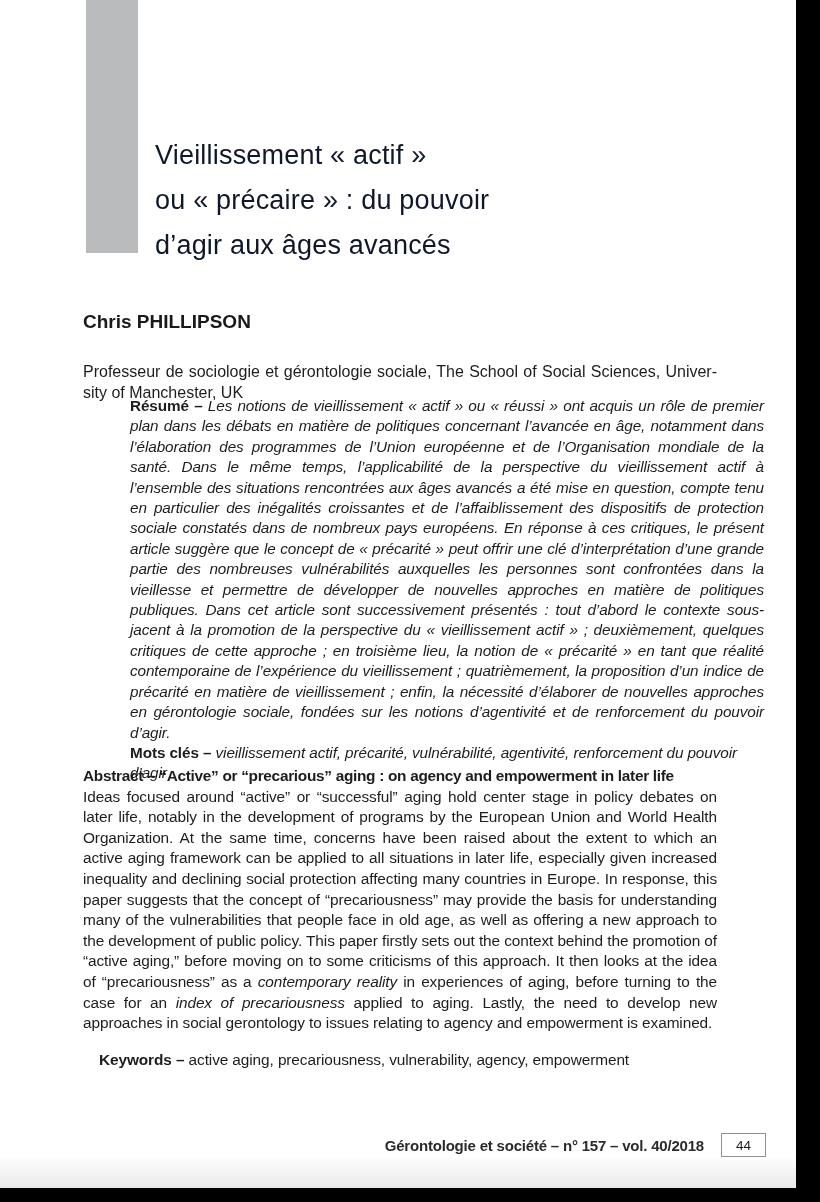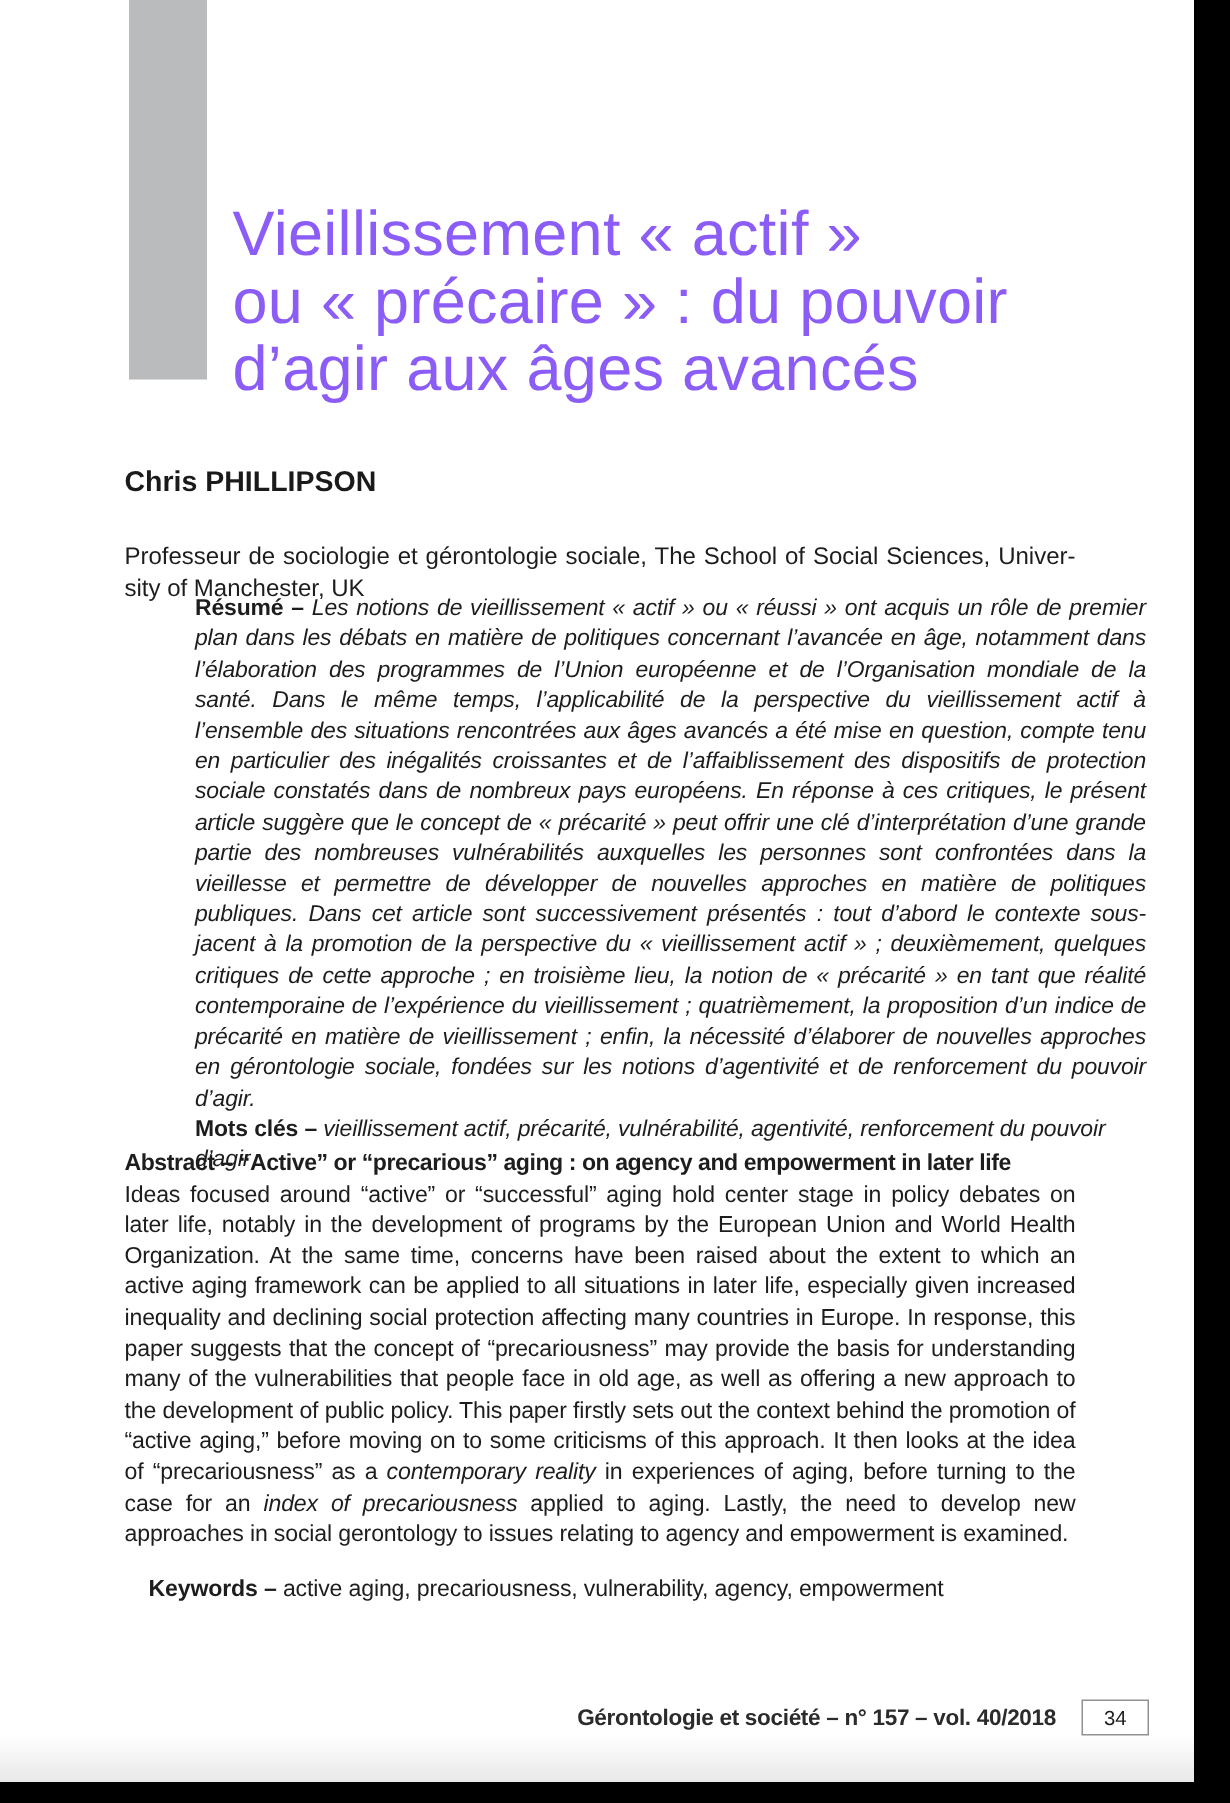--- a/index.html
+++ b/index.html
@@ -34,25 +34,25 @@
     position: absolute;
     left: 0; top: 1188px;
     width: 820px; height: 14px;
     background: #000000;
   }
   .title {
     position: absolute;
     left: 155px; top: 133px;
     width: 560px;
     margin: 0;
-    font-size: 42px;
+    font-size: 27px;
     line-height: 45px;
     font-weight: 400;
     letter-spacing: 0.2px;
-    color: #8b5cf6;
+    color: #0f172a;
     white-space: pre-line;
   }
   .author-block {
     position: absolute;
     left: 83px; top: 311px;
     width: 634px;
   }
   .author-name {
     font-size: 19px;
     font-weight: 700;
@@ -144,20 +144,20 @@
   </div>
 
   <div class="abstract-block">
     <p class="abstract-heading">Abstract – “Active” or “precarious” aging : on agency and empowerment in later life</p>
     <p class="abstract-body"><span>Ideas focused around “active” or “successful” aging hold center stage in policy debates on later life, notably in the development of programs by the European Union and World Health Organization. At the same time, concerns have been raised about the extent to which an active aging framework can be applied to all situations in later life, especially given increased inequality and declining social protection affecting many countries in Europe. In response, this paper suggests that the concept of “precariousness” may provide the basis for understanding many of the vulnerabilities that people face in old age, as well as offering a new approach to the development of public policy. This paper firstly sets out the context behind the promotion of “active aging,” before moving on to some criticisms of this approach. It then looks at the idea of “precariousness” as a </span><span class="it">contemporary reality</span><span> in experiences of aging, before turning to the case for an </span><span class="it">index of precariousness</span><span> applied to aging. Lastly, the need to develop new approaches in social gerontology to issues relating to agency and empowerment is examined.</span></p>
     <p class="keywords-line"><span class="label-bold">Keywords –</span> <span>active aging, precariousness, vulnerability, agency, empowerment</span></p>
   </div>
 
   <div class="footer">
     <span class="journal-name">Gérontologie et société – n° 157 – vol. 40/2018</span>
-    <span class="page-number-box">34</span>
+    <span class="page-number-box">44</span>
   </div>
 
   <div class="bottom-shadow"></div>
   <div class="right-strip"></div>
   <div class="bottom-bar"></div>
 
 </div>
 
 </body></html>

